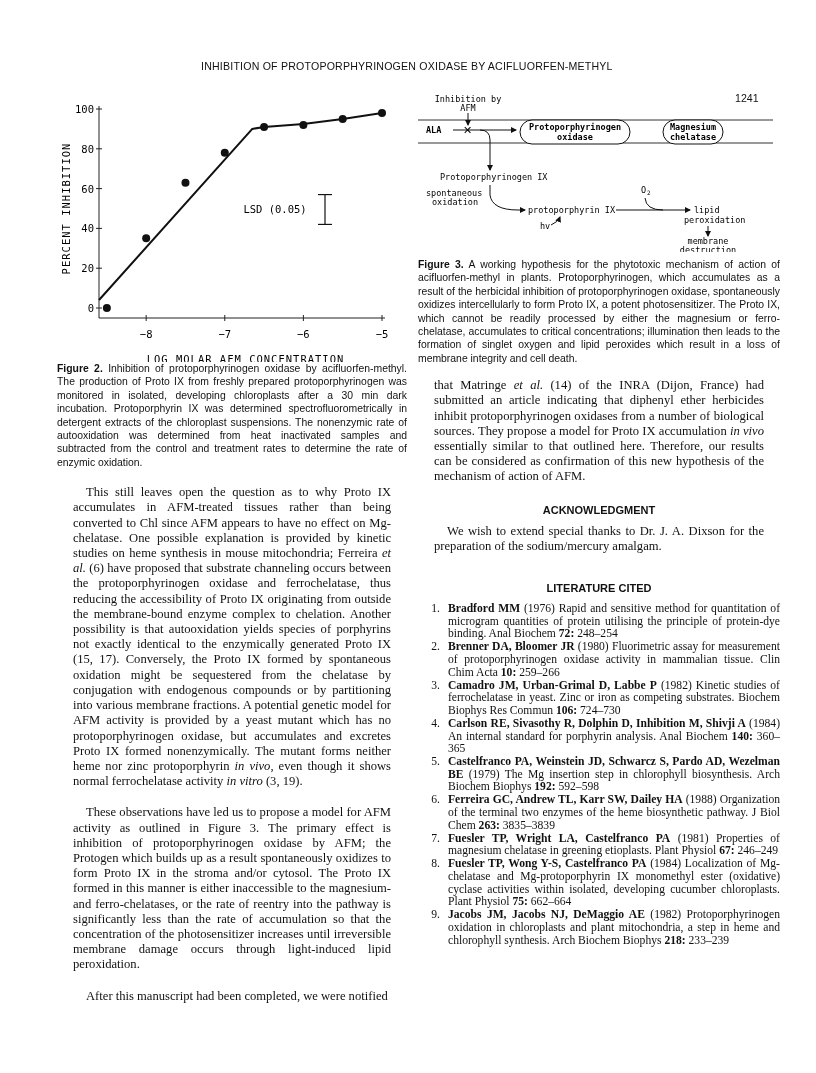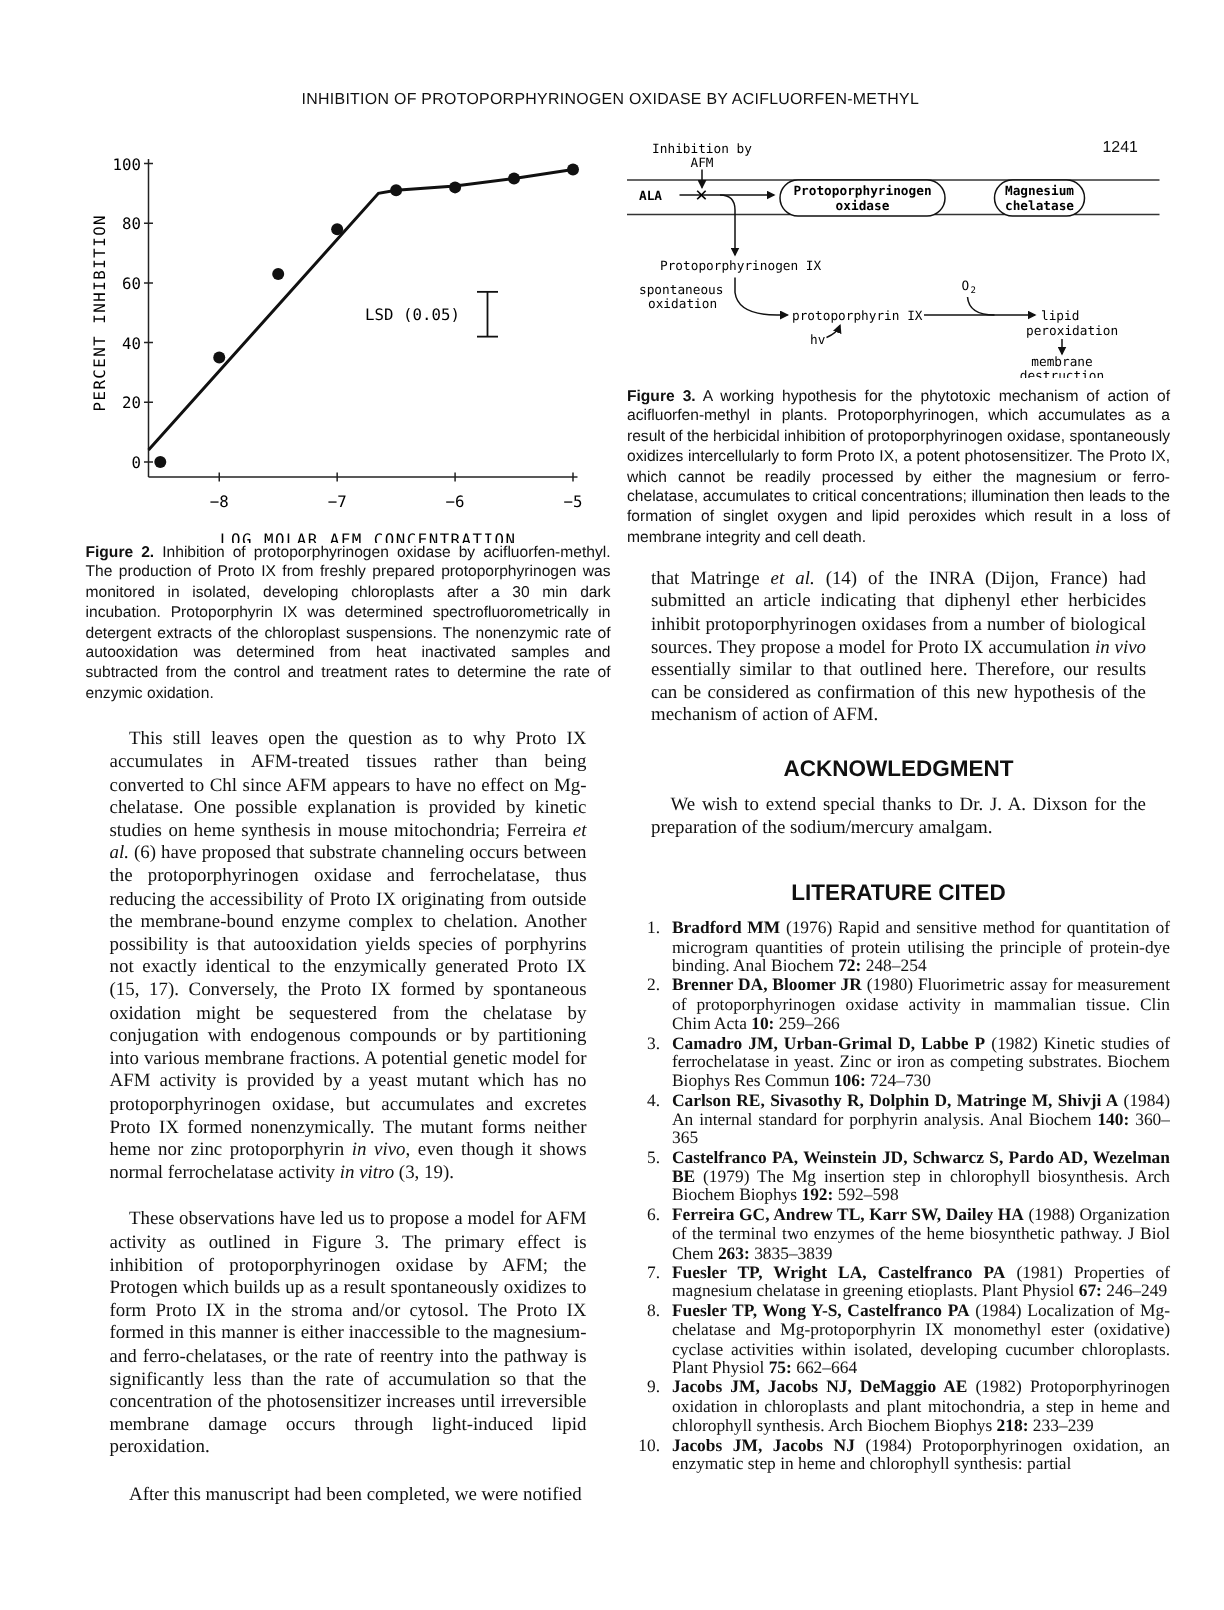--- a/index.html
+++ b/index.html
@@ -12,21 +12,21 @@
   .col-right { position: absolute; left: 418px; top: 92px; width: 362px; }
 
   .chart-box { position: relative; width: 350px; height: 270px; }
   .chart-box svg { position: absolute; left: 0; top: 0; }
 
   .caption { font-family: "Liberation Sans", sans-serif; font-size: 10.4px; line-height: 13.4px; text-align: justify; margin: 0; }
   .caption b { font-weight: bold; }
 
   .body-text { font-family: "Liberation Serif", serif; font-size: 12.6px; line-height: 15.2px; text-align: justify; margin: 16px; }
   .indent { text-indent: 13px; }
-  .section-head { font-family: "Liberation Sans", sans-serif; font-weight: bold; font-size: 15px; text-align: center; margin: 0; }
+  .section-head { font-family: "Liberation Sans", sans-serif; font-weight: bold; font-size: 11px; text-align: center; margin: 0; }
 
   .refs { list-style: none; margin: 0; padding: 0; }
   .ref { font-family: "Liberation Serif", serif; font-size: 11.6px; line-height: 12.6px; text-align: justify; padding-left: 30px; text-indent: -30px; margin: 0 0 0.5px 0; }
   .ref .num { display: inline-block; width: 22px; text-align: right; text-indent: 0; margin-right: 8px; }
   .ref .auth { font-weight: bold; }
   .ref .vol { font-weight: bold; }
   .diagram-box { position: relative; width: 362px; height: 160px; }
   .diagram-box svg { position: absolute; left: 0; top: 0; }
   .mono { font-family: "DejaVu Sans Mono", monospace; }
 </style>
@@ -139,21 +139,20 @@
   <p class="body-text" style="margin-top:13px;"><span>that Matringe </span><i>et al.</i><span> (14) of the INRA (Dijon, France) had submitted an article indicating that diphenyl ether herbicides inhibit protoporphyrinogen oxidases from a number of biological sources. They propose a model for Proto IX accumulation </span><i>in vivo</i><span> essentially similar to that outlined here. Therefore, our results can be considered as confirmation of this new hypothesis of the mechanism of action of AFM.</span></p>
 
   <p class="section-head" style="margin-top:19px;">ACKNOWLEDGMENT</p>
   <p class="body-text indent" style="margin-top:8px;">We wish to extend special thanks to Dr. J. A. Dixson for the preparation of the sodium/mercury amalgam.</p>
 
   <p class="section-head" style="margin-top:28px;">LITERATURE CITED</p>
   <ol class="refs" style="margin-top:9px;">
     <li class="ref"><span class="num">1.</span><span class="auth">Bradford MM</span><span> (1976) Rapid and sensitive method for quantitation of microgram quantities of protein utilising the principle of protein-dye binding. Anal Biochem </span><span class="vol">72:</span><span> 248–254</span></li>
     <li class="ref"><span class="num">2.</span><span class="auth">Brenner DA, Bloomer JR</span><span> (1980) Fluorimetric assay for measurement of protoporphyrinogen oxidase activity in mammalian tissue. Clin Chim Acta </span><span class="vol">10:</span><span> 259–266</span></li>
     <li class="ref"><span class="num">3.</span><span class="auth">Camadro JM, Urban-Grimal D, Labbe P</span><span> (1982) Kinetic studies of ferrochelatase in yeast. Zinc or iron as competing substrates. Biochem Biophys Res Commun </span><span class="vol">106:</span><span> 724–730</span></li>
-    <li class="ref"><span class="num">4.</span><span class="auth">Carlson RE, Sivasothy R, Dolphin D, Matringe M, Shivji A</span><span> (1984) An internal standard for porphyrin analysis. Anal Biochem </span><span class="vol">140:</span><span> 360–365</span></li>
+    <li class="ref"><span class="num">4.</span><span class="auth">Carlson RE, Sivasothy R, Dolphin D, Inhibition M, Shivji A</span><span> (1984) An internal standard for porphyrin analysis. Anal Biochem </span><span class="vol">140:</span><span> 360–365</span></li>
     <li class="ref"><span class="num">5.</span><span class="auth">Castelfranco PA, Weinstein JD, Schwarcz S, Pardo AD, Wezelman BE</span><span> (1979) The Mg insertion step in chlorophyll biosynthesis. Arch Biochem Biophys </span><span class="vol">192:</span><span> 592–598</span></li>
     <li class="ref"><span class="num">6.</span><span class="auth">Ferreira GC, Andrew TL, Karr SW, Dailey HA</span><span> (1988) Organization of the terminal two enzymes of the heme biosynthetic pathway. J Biol Chem </span><span class="vol">263:</span><span> 3835–3839</span></li>
     <li class="ref"><span class="num">7.</span><span class="auth">Fuesler TP, Wright LA, Castelfranco PA</span><span> (1981) Properties of magnesium chelatase in greening etioplasts. Plant Physiol </span><span class="vol">67:</span><span> 246–249</span></li>
     <li class="ref"><span class="num">8.</span><span class="auth">Fuesler TP, Wong Y-S, Castelfranco PA</span><span> (1984) Localization of Mg-chelatase and Mg-protoporphyrin IX monomethyl ester (oxidative) cyclase activities within isolated, developing cucumber chloroplasts. Plant Physiol </span><span class="vol">75:</span><span> 662–664</span></li>
     <li class="ref"><span class="num">9.</span><span class="auth">Jacobs JM, Jacobs NJ, DeMaggio AE</span><span> (1982) Protoporphyrinogen oxidation in chloroplasts and plant mitochondria, a step in heme and chlorophyll synthesis. Arch Biochem Biophys </span><span class="vol">218:</span><span> 233–239</span></li>
-    <li class="ref"><span class="num">10.</span><span class="auth">Jacobs JM, Jacobs NJ</span><span> (1984) Protoporphyrinogen oxidation, an enzymatic step in heme and chlorophyll synthesis: partial</span><span class="vol"></span><span></span></li>
   </ol>
 </div>
 
 </body></html>

